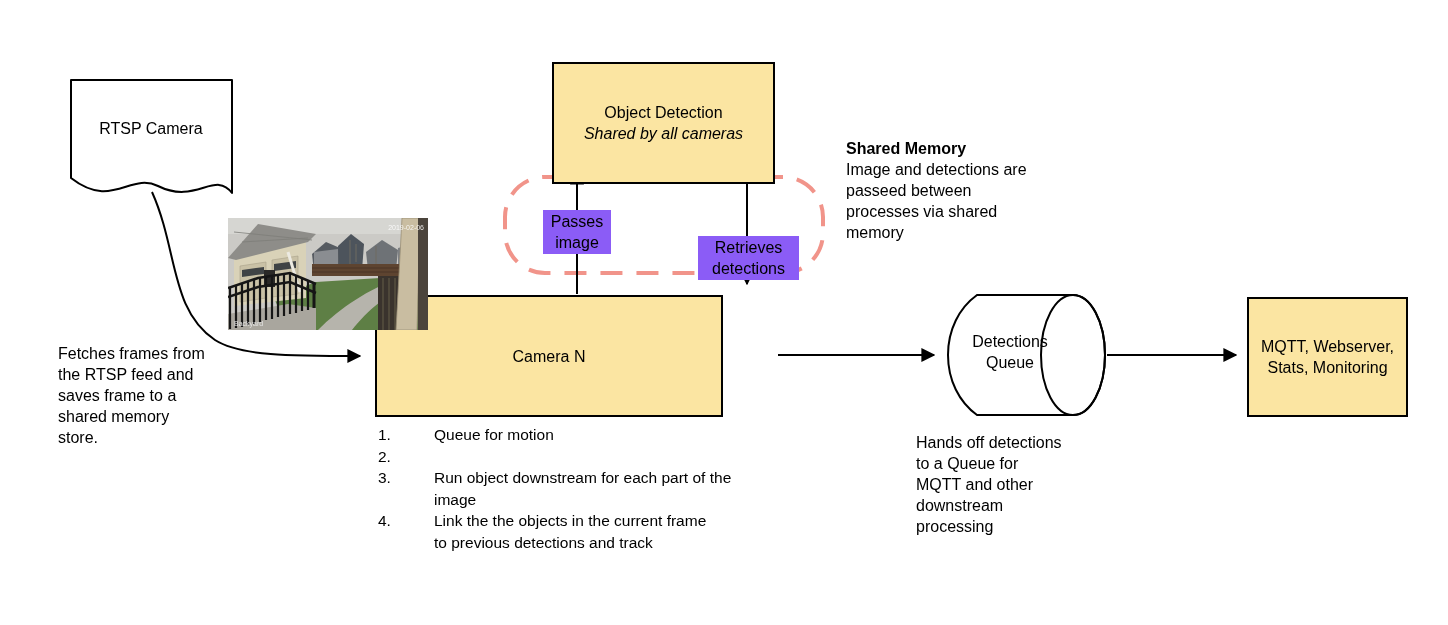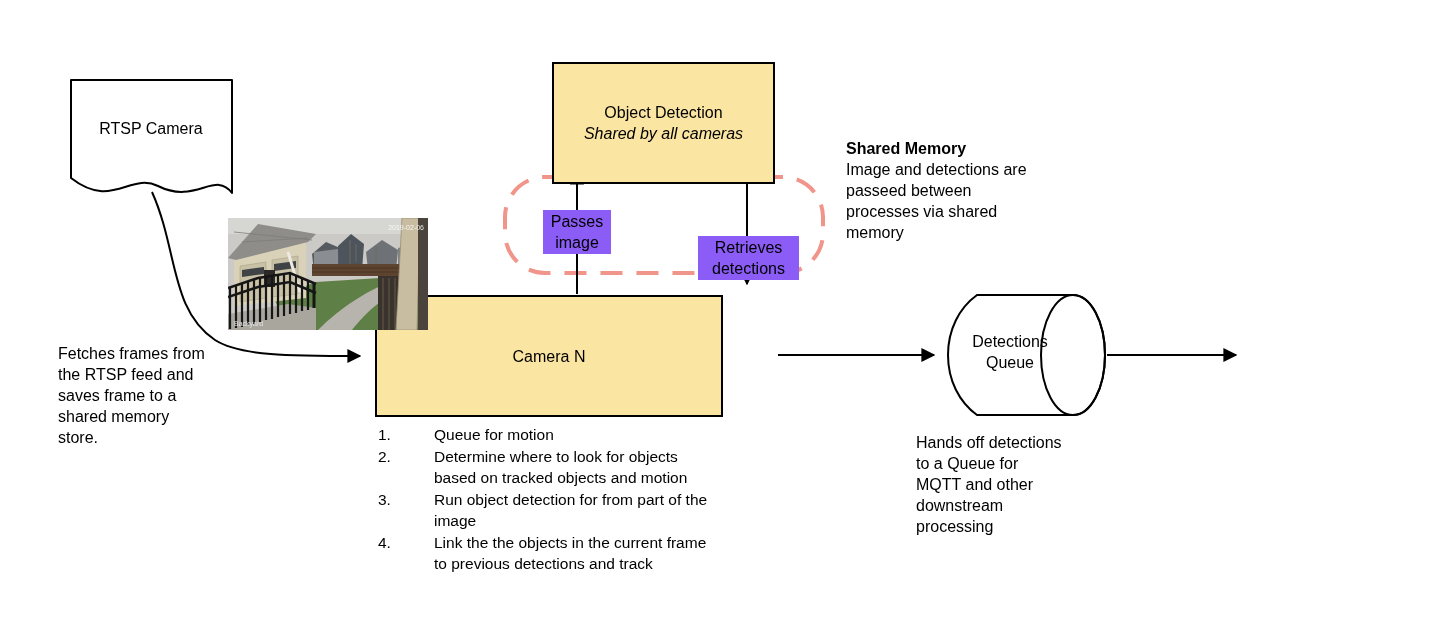--- a/index.html
+++ b/index.html
@@ -61,20 +61,24 @@
     <div>
       <div>Object Detection</div>
       <div class="italic">Shared by all cameras</div>
     </div>
   </div>
 
   <div class="node" style="left:375px;top:295px;width:348px;height:122px;">
     <div>Camera N</div>
   </div>
 
+  <div class="node" style="left:1247px;top:297px;width:161px;height:120px;">
+    <div class="pre">MQTT, Webserver,
+Stats, Monitoring</div>
+  </div>
 
   <div class="label center" style="left:76px;top:118px;width:150px;">RTSP Camera</div>
 
   <div class="label pre" style="left:30px;top:343px;width:180px;margin-left:28px;">Fetches frames from
 the RTSP feed and
 saves frame to a
 shared memory
 store.</div>
 
   <div class="label" style="left:846px;top:138px;width:215px;">
@@ -102,27 +106,25 @@
 
   <div id="steps">
 
       <div class="step-row">
         <div class="step-num">1.</div>
         <div class="step-text">Queue for motion</div>
       </div>
 
       <div class="step-row">
         <div class="step-num">2.</div>
-        <div class="step-text">Determine where to look for objects
-based on tracked objects and motion</div>
       </div>
 
       <div class="step-row">
         <div class="step-num">3.</div>
-        <div class="step-text">Run object detection for from part of the
+        <div class="step-text">Run object downstream for each part of the
 image</div>
       </div>
 
       <div class="step-row">
         <div class="step-num">4.</div>
         <div class="step-text">Link the the objects in the current frame
 to previous detections and track</div>
       </div>
     </div>
 

